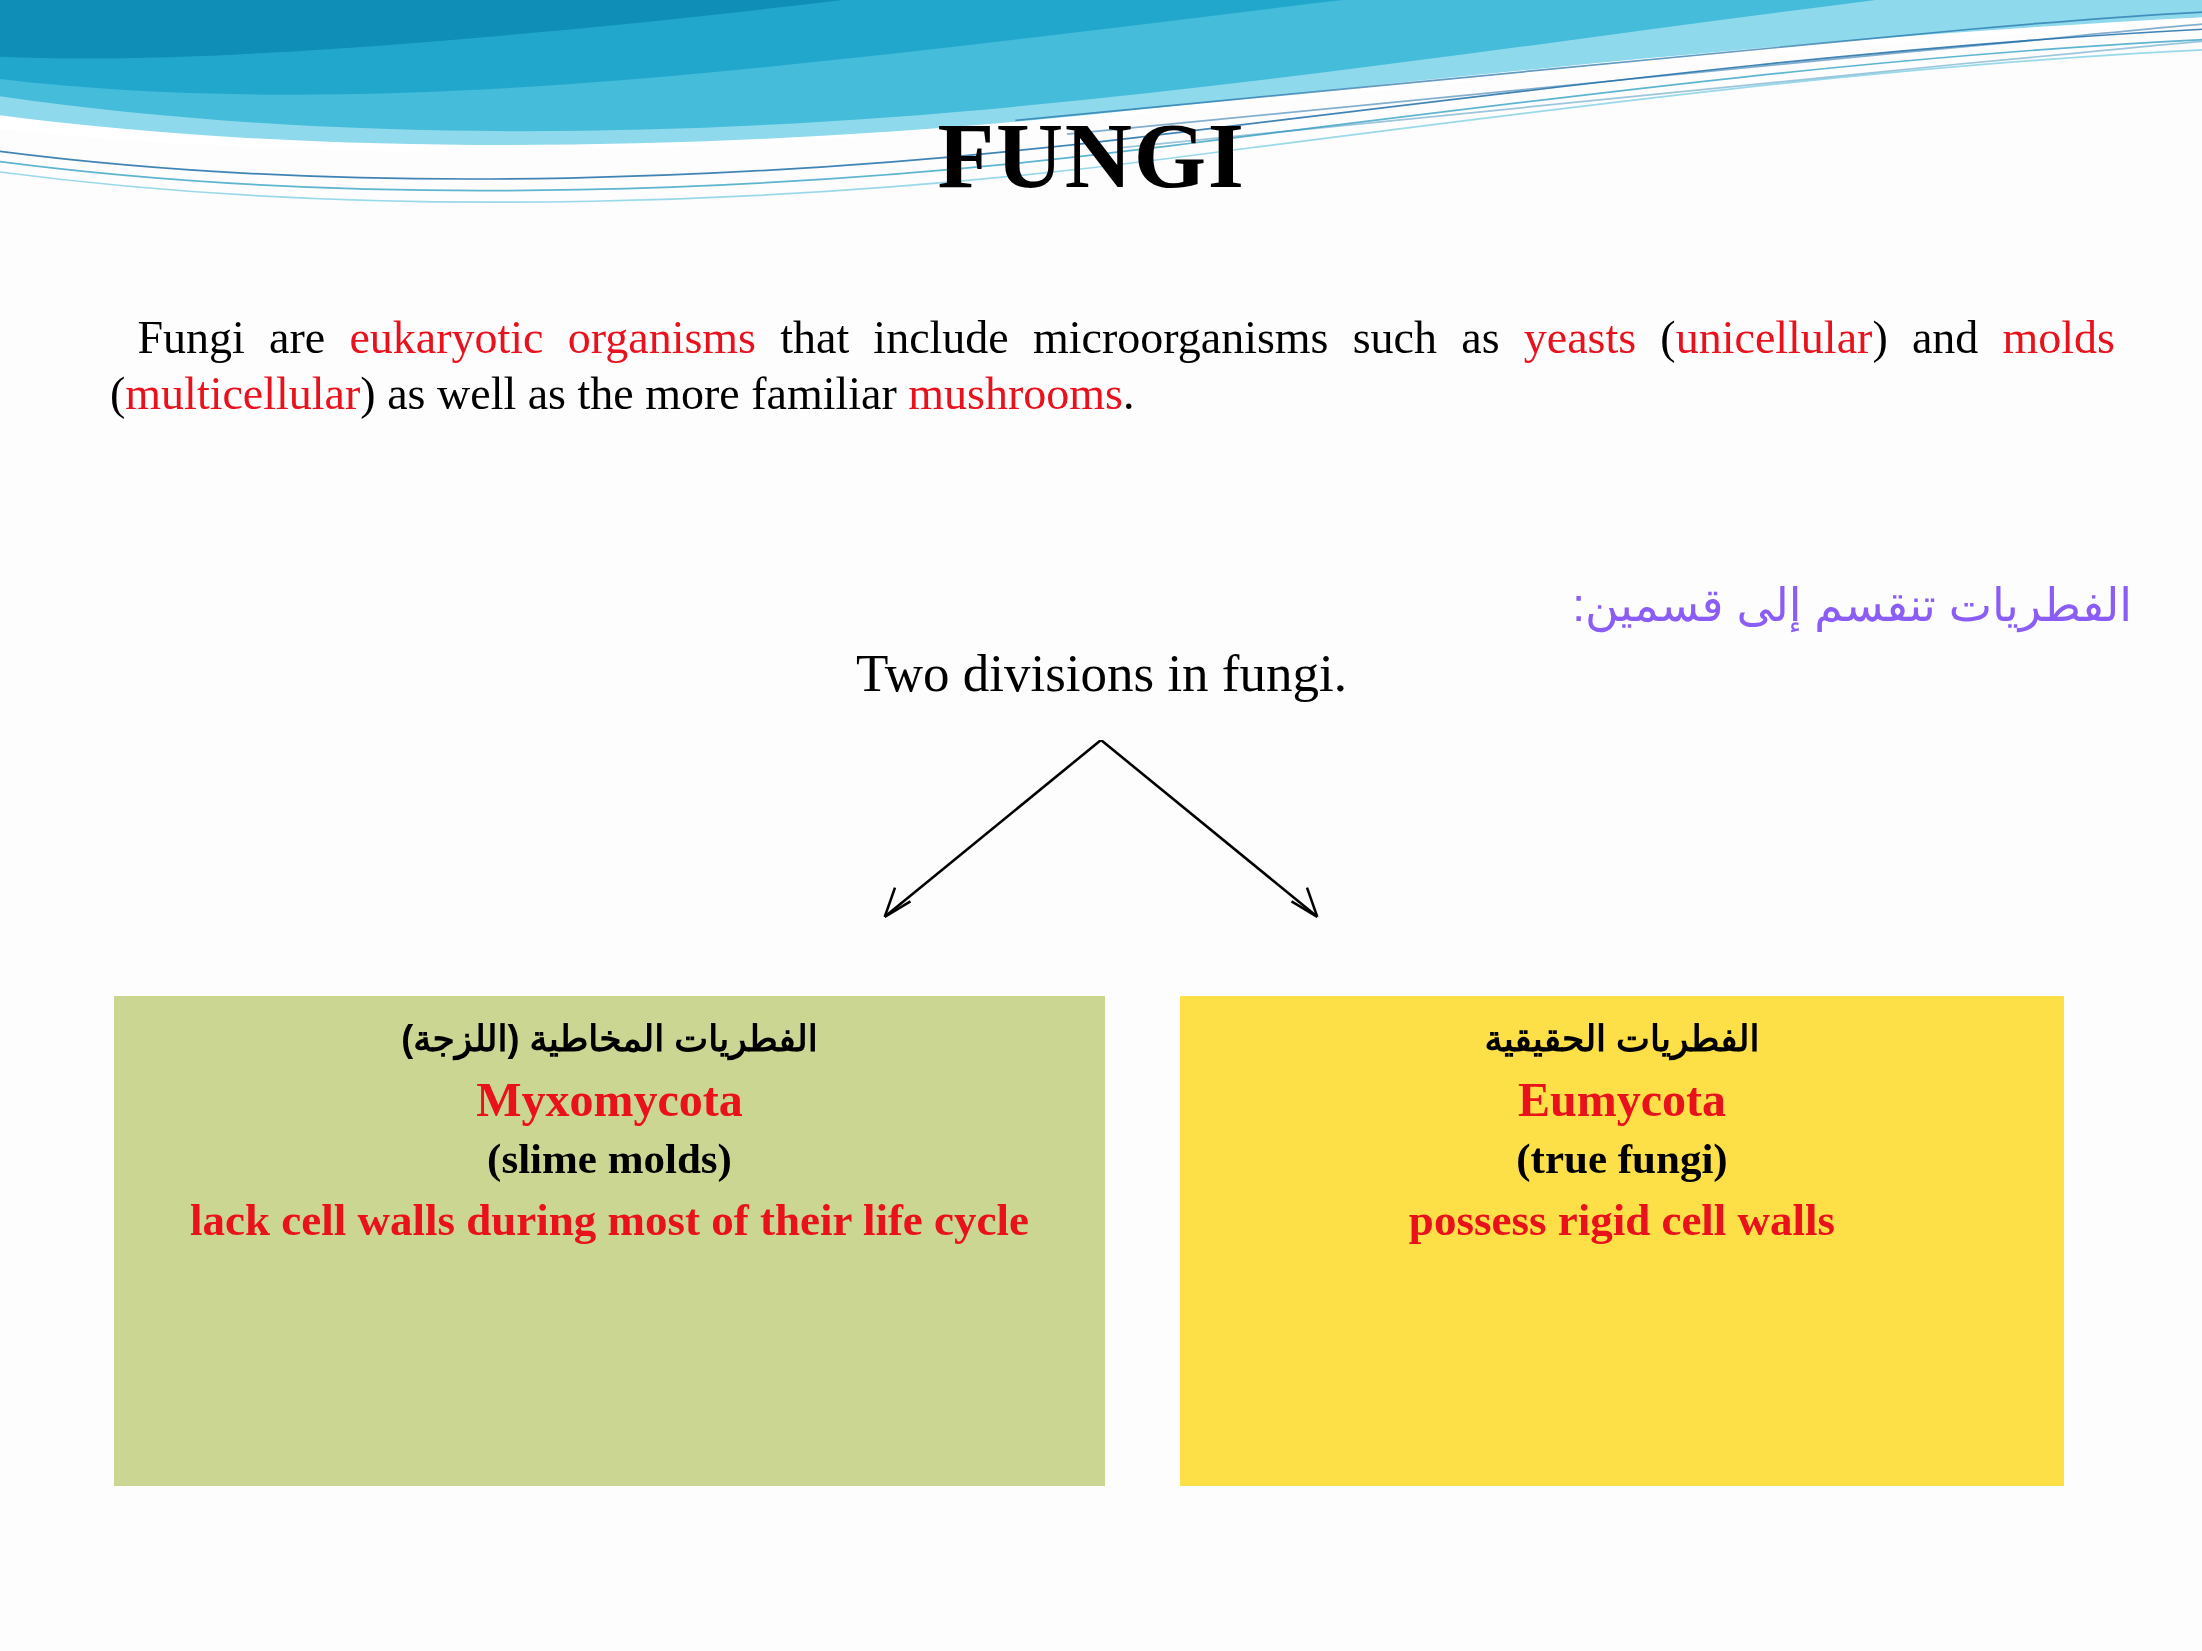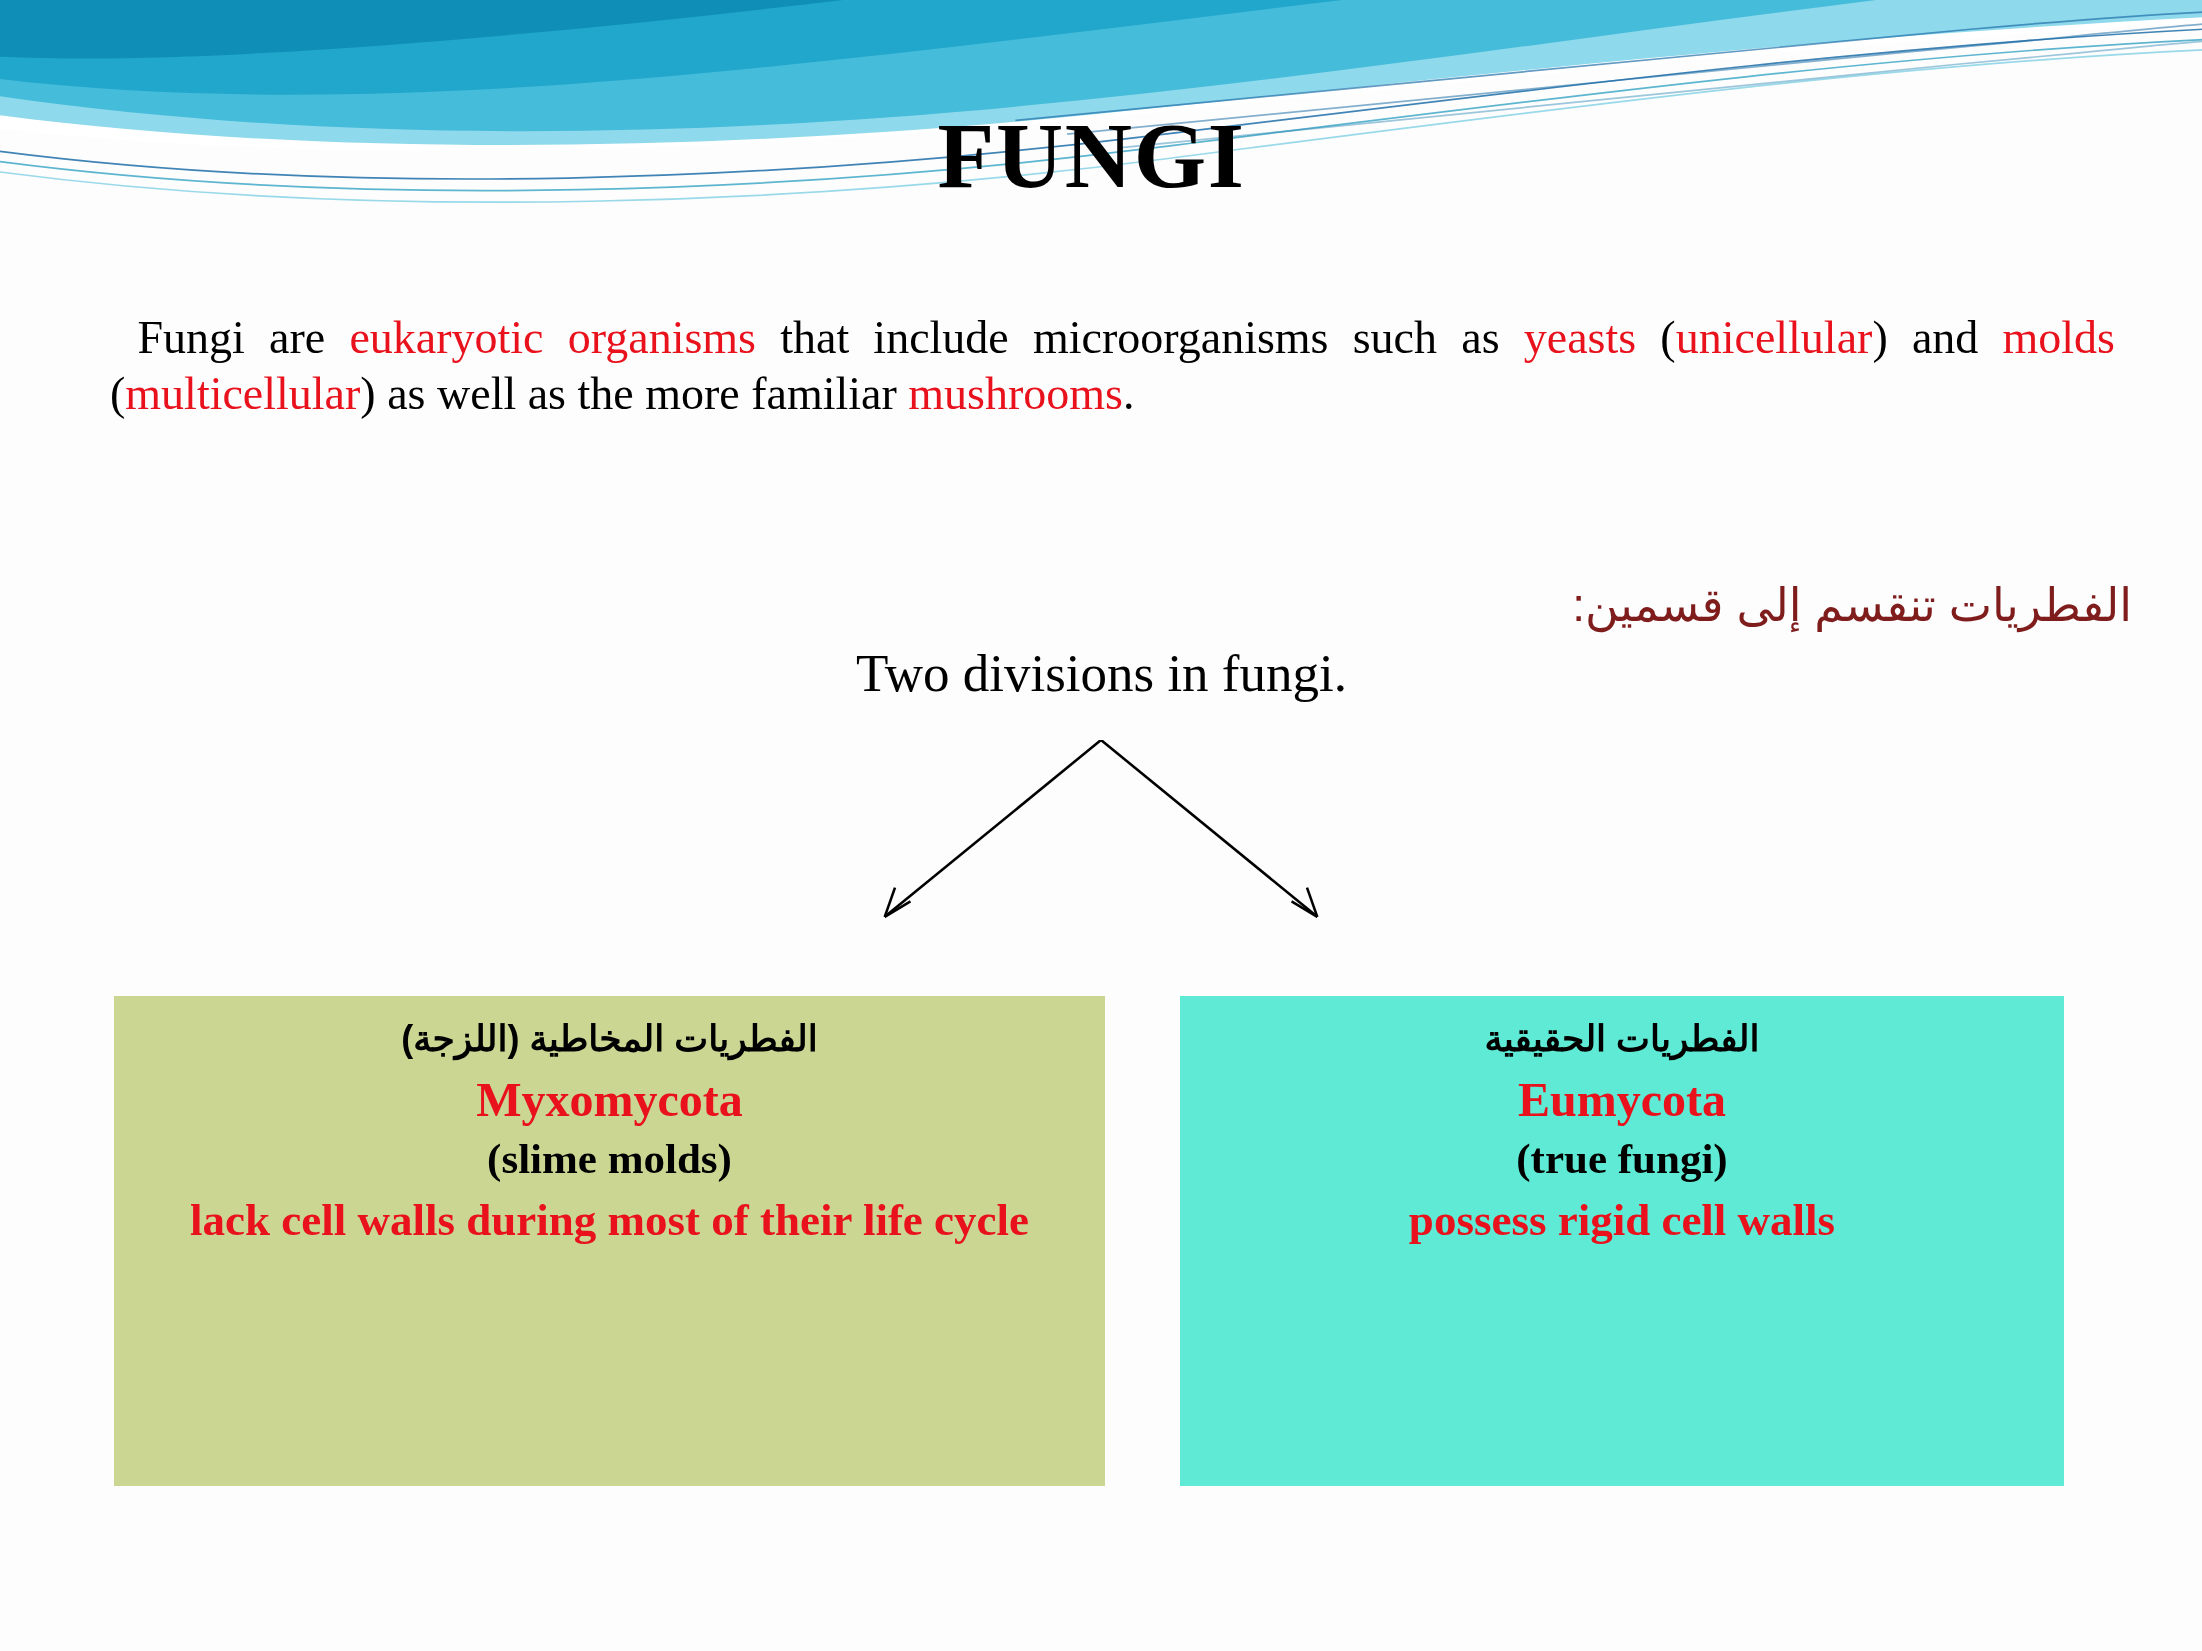--- a/index.html
+++ b/index.html
@@ -56,21 +56,21 @@
   }
   .indent {
     display: inline-block;
     width: 27.5px;
   }
   .arabic-line {
     position: absolute;
     top: 578px;
     right: 71px;
     font-size: 46px;
-    color: #7f1d1d;
+    color: #8b5cf6;
     direction: rtl;
     font-family: "Liberation Sans", sans-serif;
     white-space: nowrap;
   }
   .two-div {
     position: absolute;
     top: 643px;
     left: 0;
     width: 2203px;
     text-align: center;
@@ -95,21 +95,21 @@
   .box-left {
     left: 114px;
     width: 991px;
     height: 490px;
     background: #ccd693;
   }
   .box-right {
     left: 1180px;
     width: 884px;
     height: 490px;
-    background: #5eead4;
+    background: #fde047;
   }
   .box .ar {
     font-family: "Liberation Sans", sans-serif;
     font-weight: bold;
     font-size: 36px;
     color: #000000;
     direction: rtl;
     line-height: 1.35;
     margin: 0 0 5.2px 0;
   }

